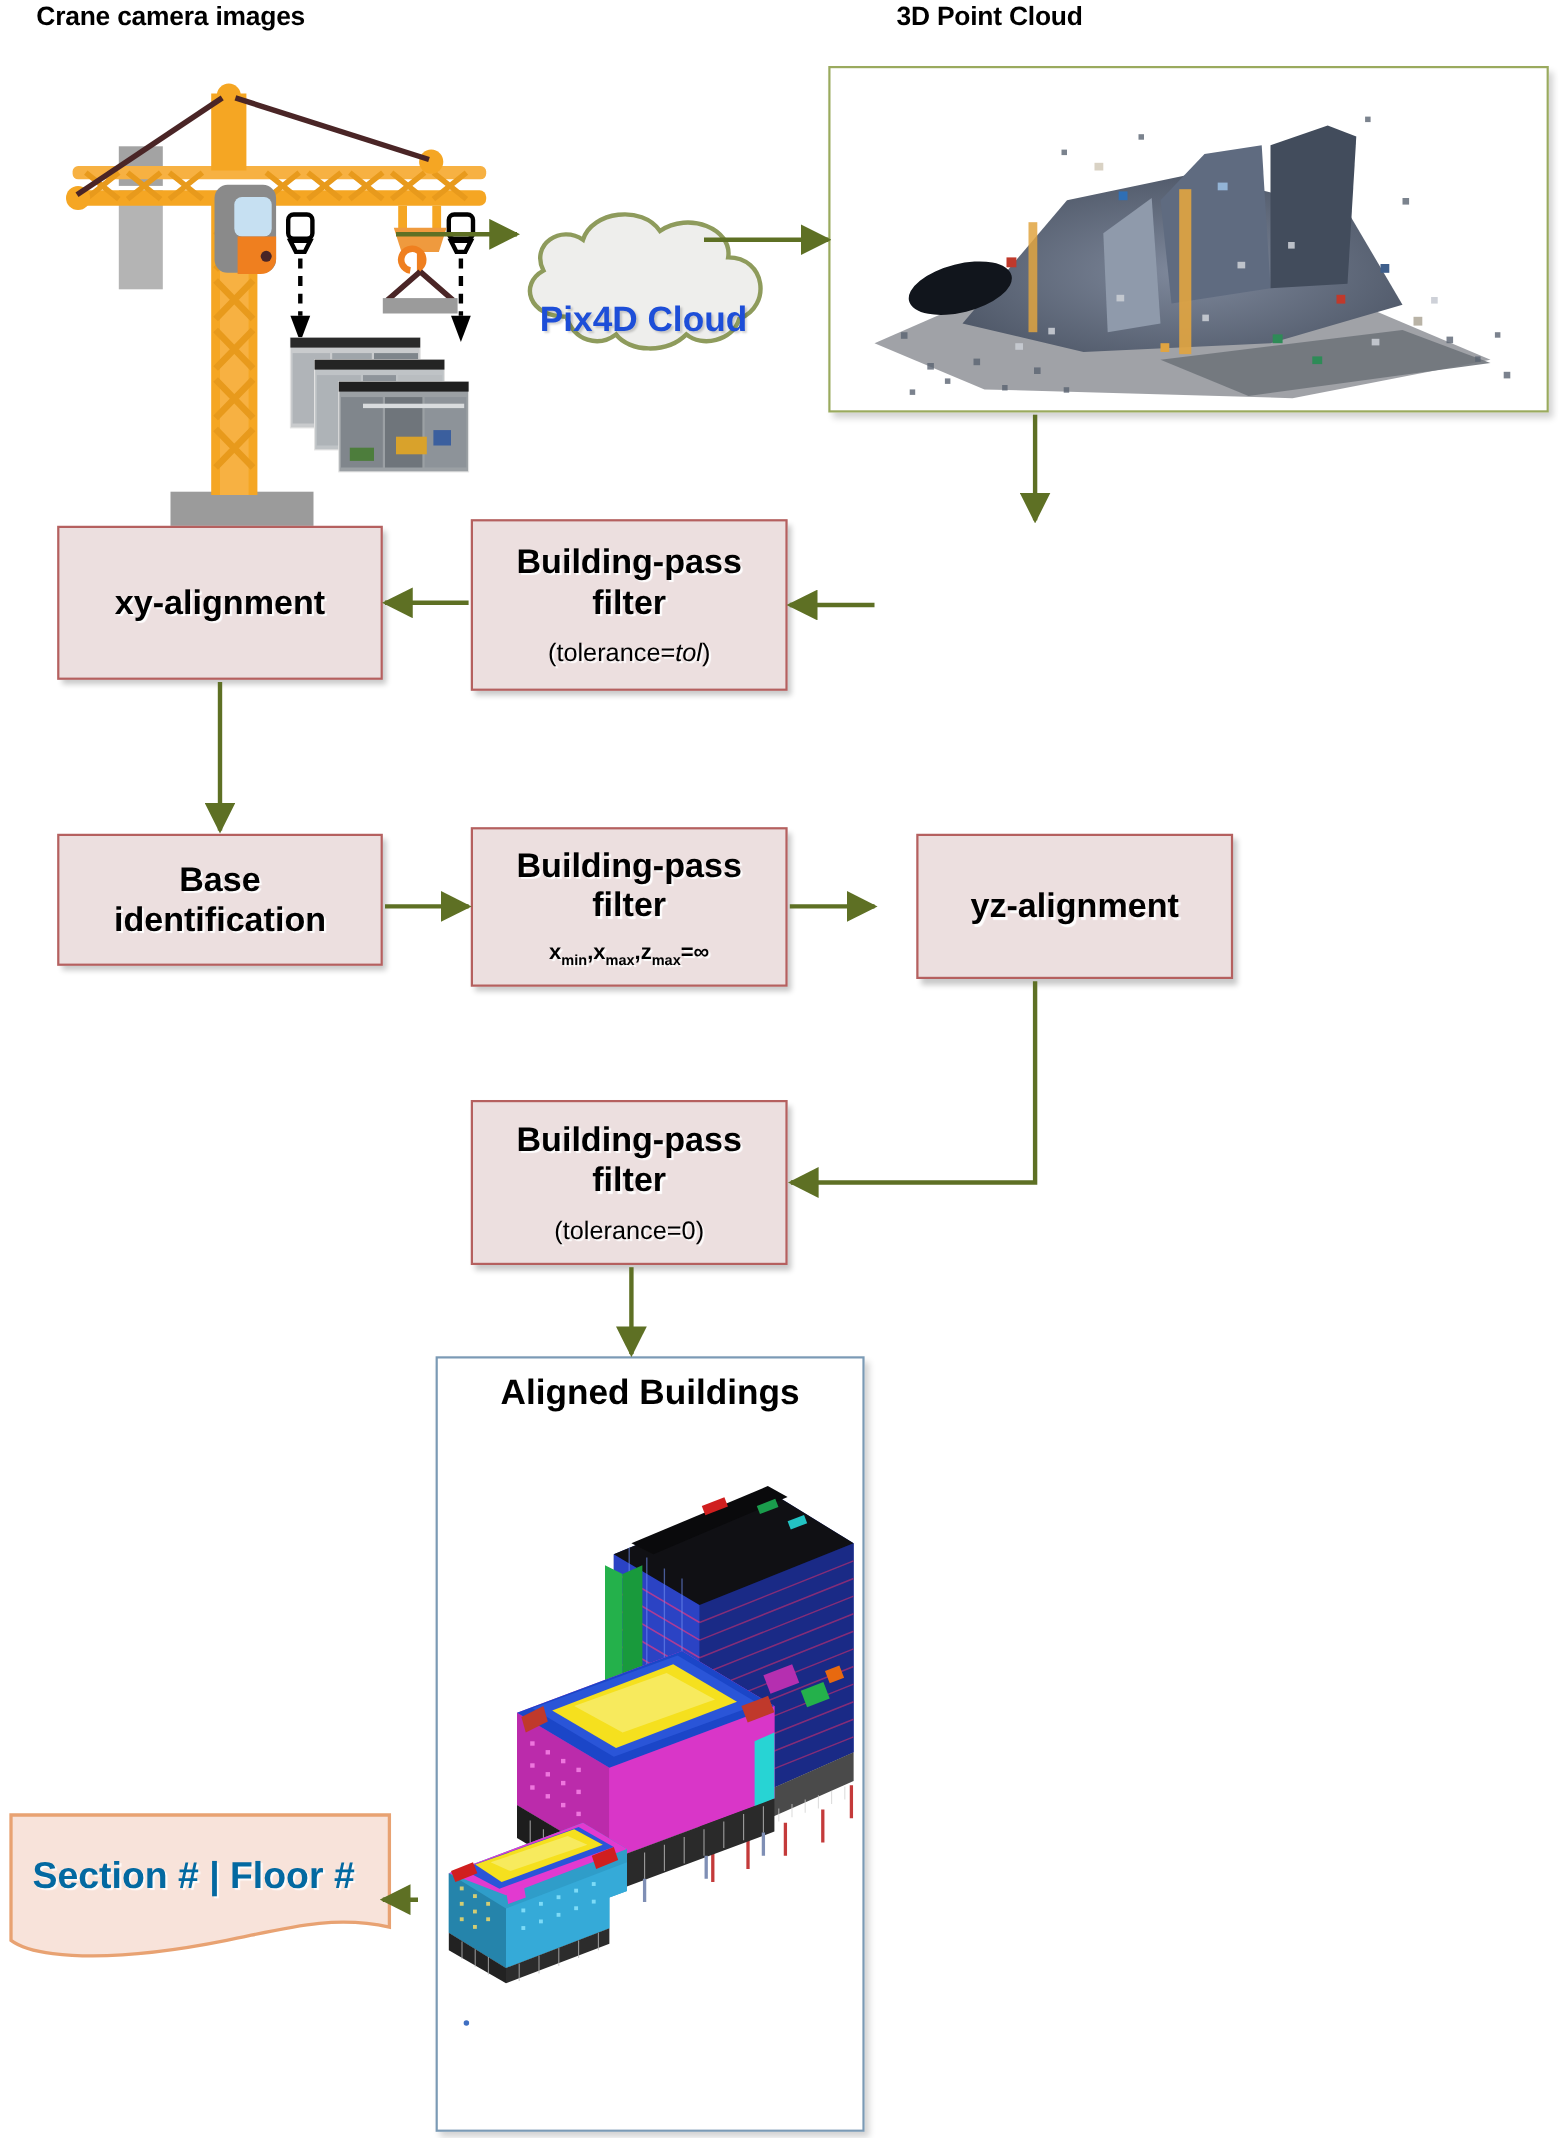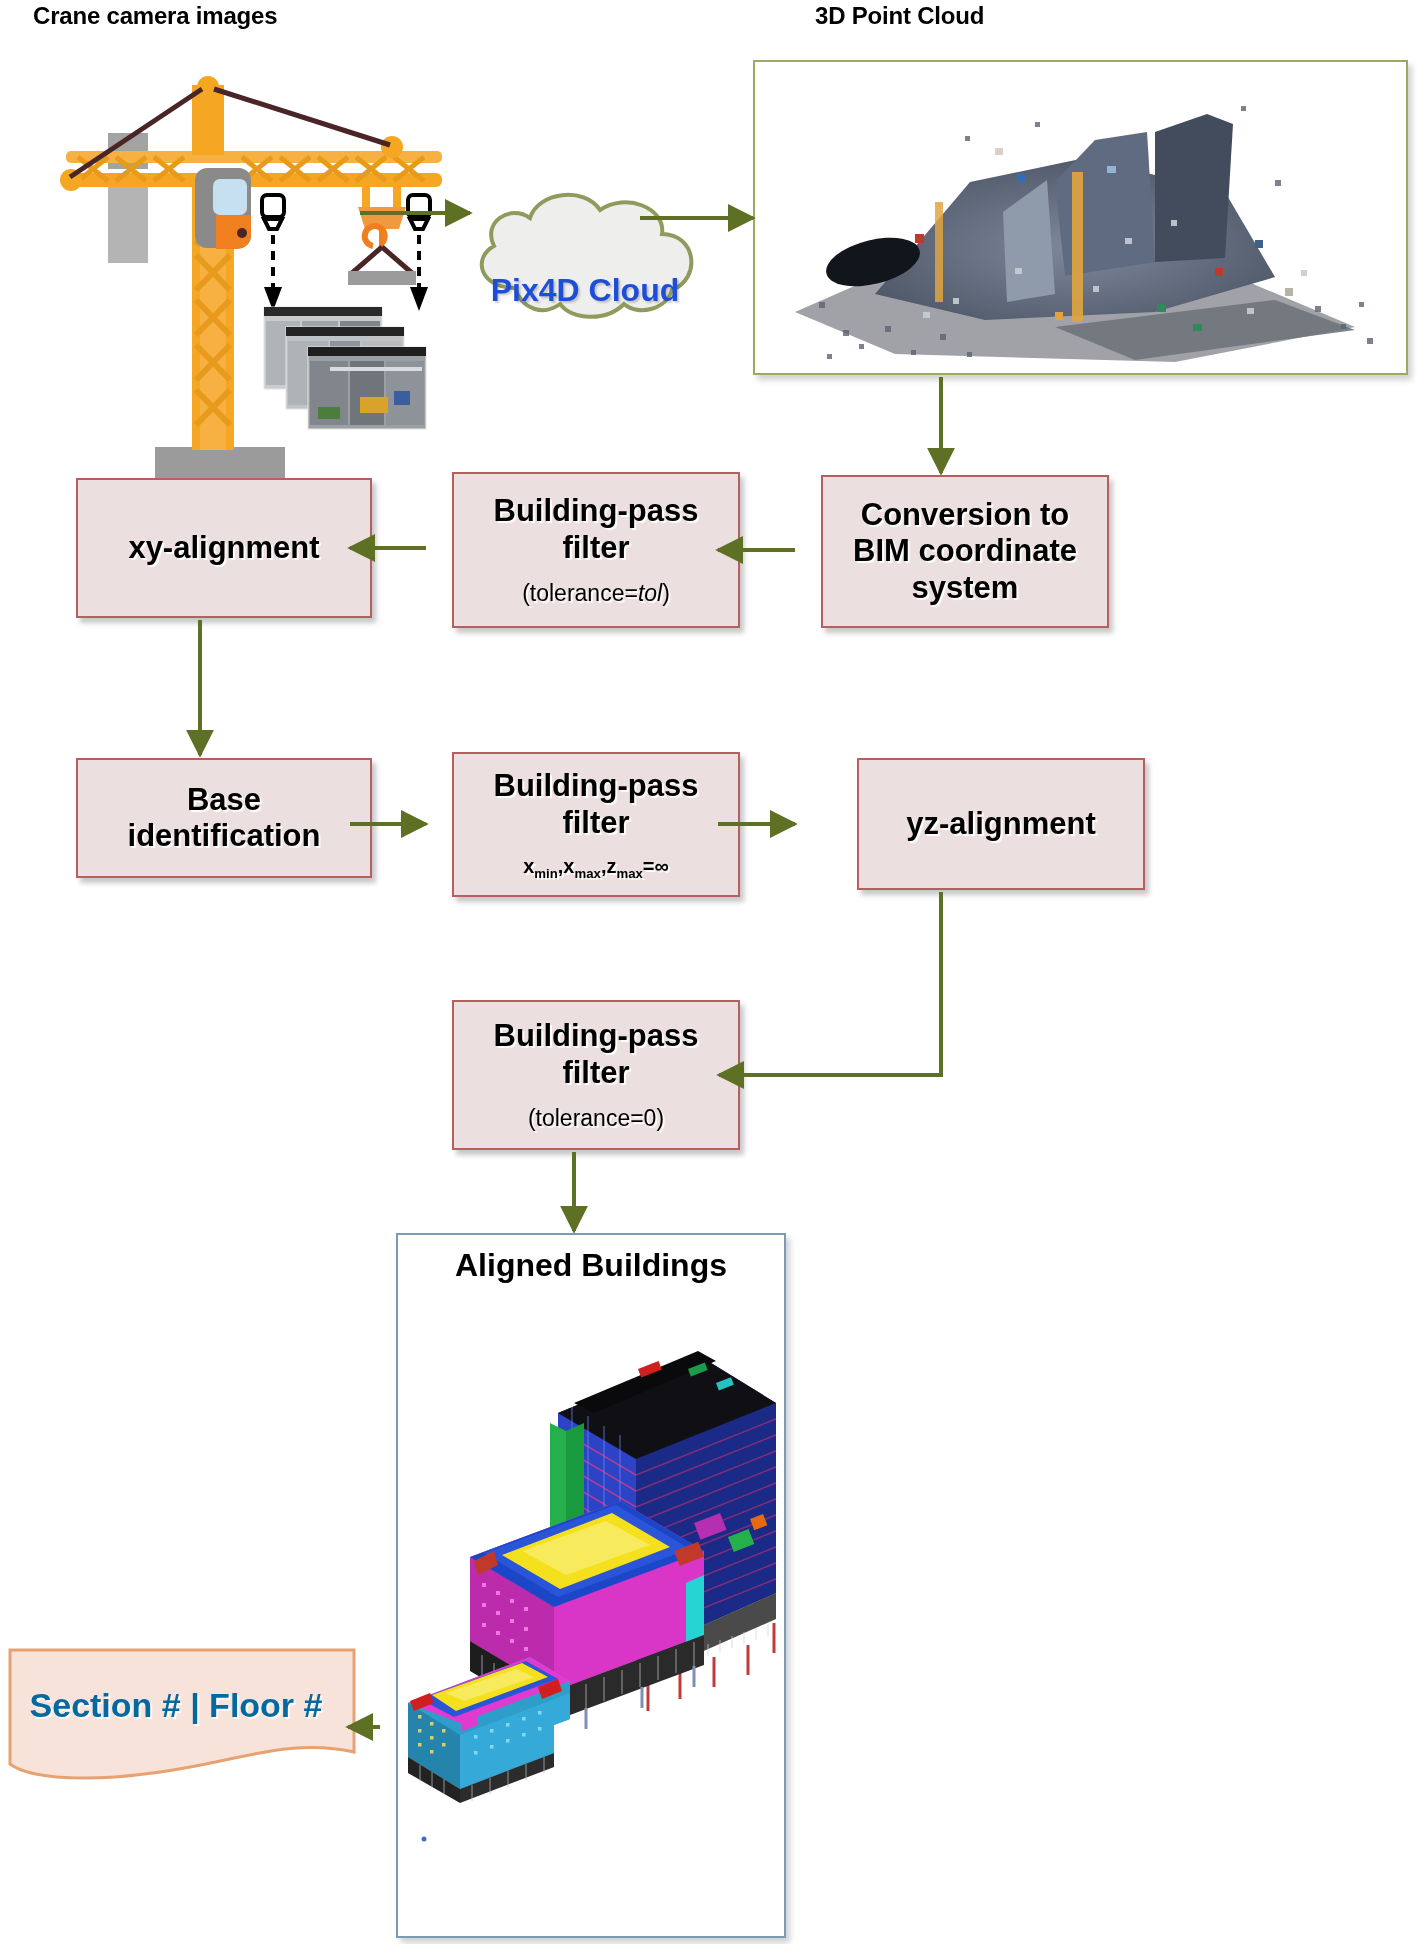--- a/index.html
+++ b/index.html
@@ -5,21 +5,21 @@
   html,body{margin:0;padding:0;background:#ffffff;}
   body{font-family:"Liberation Sans",sans-serif;}
   #stage{position:relative;width:1417px;height:1944px;overflow:hidden;background:#fff;}
 
   .hdr{position:absolute;font-weight:bold;font-size:24px;color:#000;letter-spacing:-0.2px;white-space:nowrap;}
 
   
   .pbox{position:absolute;background:#ecdfdf;border:2px solid #b5605f;
         box-shadow:4px 5px 5px rgba(0,0,0,.22);
         display:flex;flex-direction:column;align-items:center;justify-content:center;
-        box-sizing:border-box;margin-left:24px;}
+        box-sizing:border-box;}
   .pbox .ttl{font-weight:bold;font-size:31px;line-height:1.17;color:#000;text-align:center;
         text-shadow:2px 2px 1px rgba(255,255,255,.95);}
   .pbox .sub{font-weight:bold;font-size:20px;color:#000;text-align:center;margin-top:14px;
         text-shadow:2px 2px 1px rgba(255,255,255,.95);}
   .pbox .sub.reg{font-weight:normal;font-size:23px;}
   .pbox .sub i{font-style:italic;}
   .pbox .sub sub{font-size:0.66em;}
 
   
   .fbox{position:absolute;box-sizing:border-box;background:#fff;}
@@ -210,23 +210,20 @@
         <rect x="370" y="176" width="7" height="6"></rect>
           <rect x="416" y="158" width="6" height="6"></rect>
         <rect x="260" y="206" width="7" height="6"></rect>
           <rect x="338" y="224" width="6" height="6"></rect>
         <rect x="492" y="246" width="7" height="6"></rect>
           <rect x="546" y="208" width="6" height="6"></rect>
       </g>
     </svg>
   </div>
 
-  <div class="pbox" style="left:797px;top:475px;width:288px;height:153px;">
-    <div class="ttl">Conversion to<br>BIM coordinate<br>system</div>
-  </div>
 
   <div class="pbox" style="left:428px;top:472px;width:288px;height:156px;">
     <div class="ttl">Building-pass<br>filter</div>
     <div class="sub reg">(tolerance=<i>tol</i>)</div>
   </div>
 
   <div class="pbox" style="left:52px;top:478px;width:296px;height:140px;">
     <div class="ttl">xy-alignment</div>
   </div>
 

